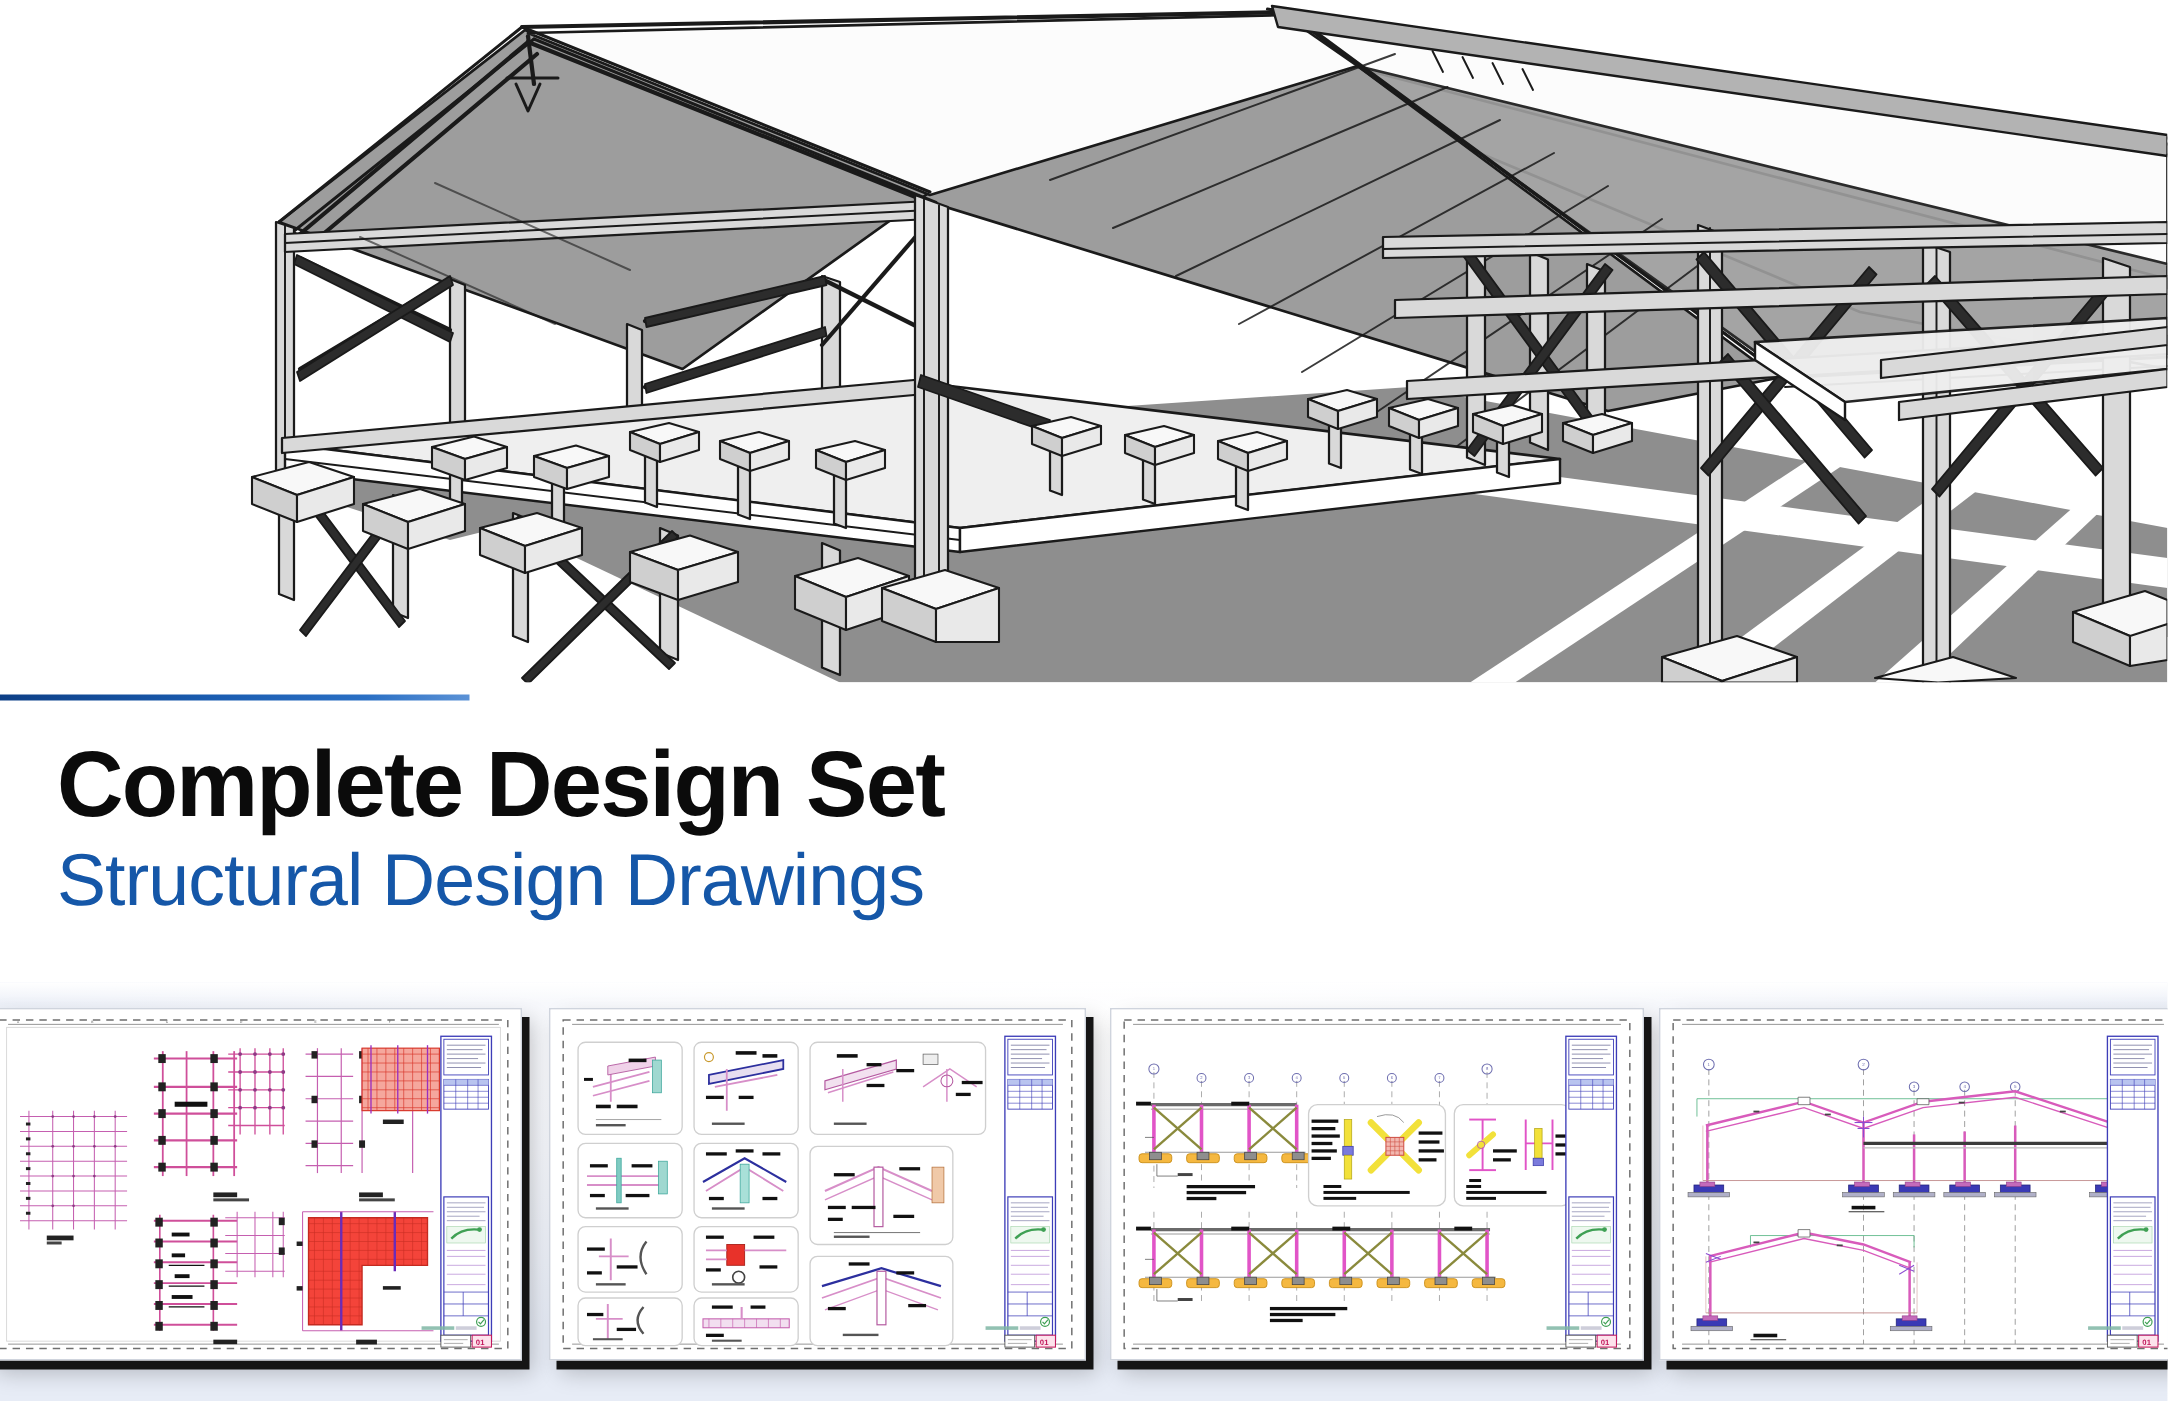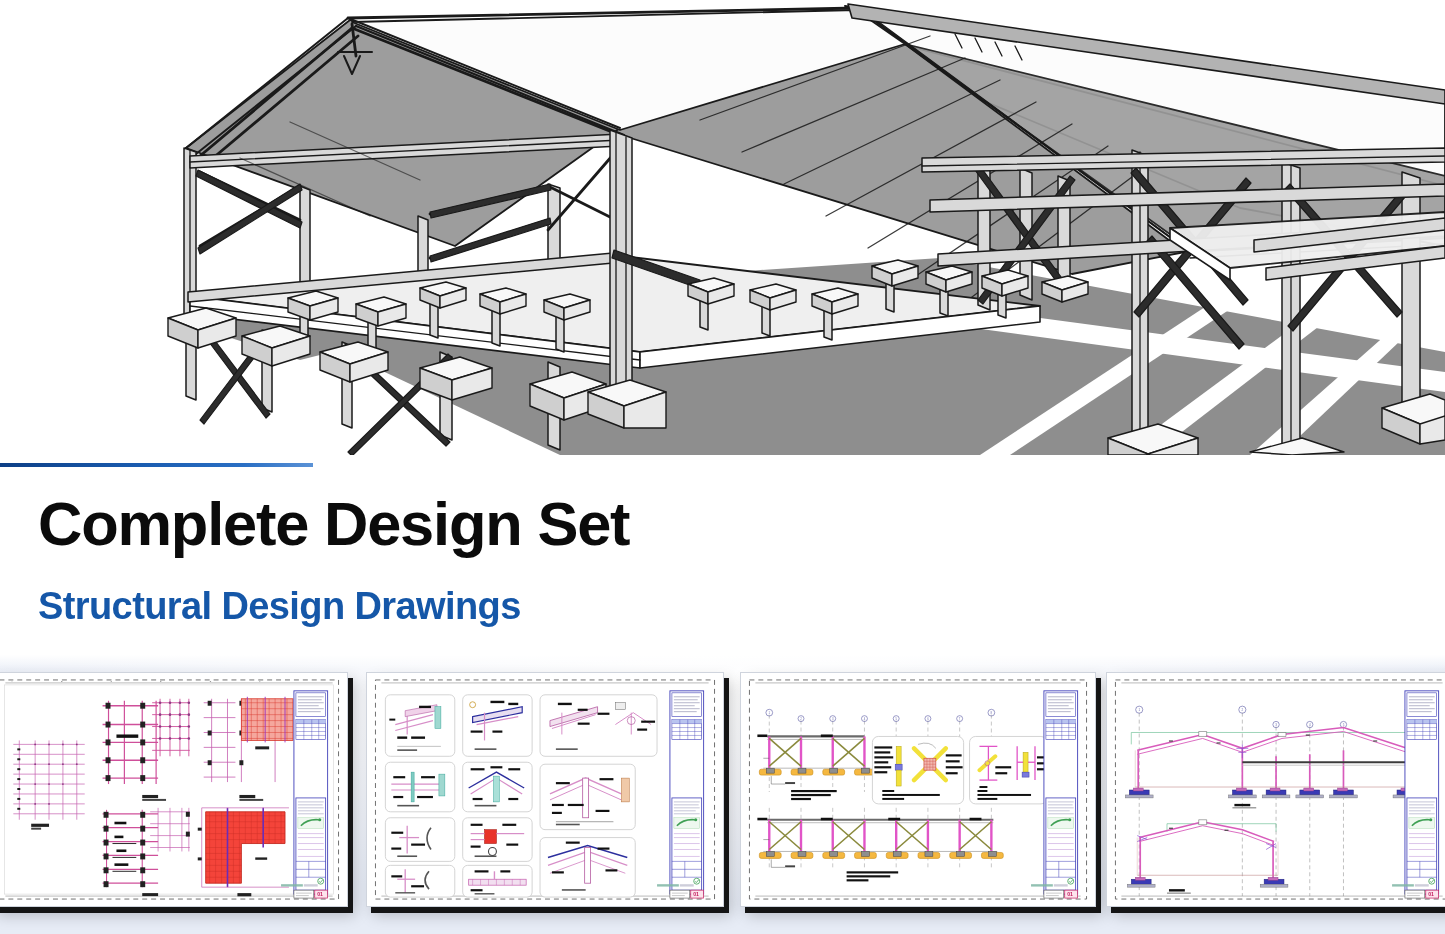--- a/index.html
+++ b/index.html
@@ -22,22 +22,22 @@
     position:absolute; left:0; top:8px; width:313px; height:4px;
     background:linear-gradient(90deg,#0d3f86 0%, #1a5cb0 45%, #2a6fc4 78%, #5b92d6 100%);
   }
   .title-main {
     position:absolute; left:38px; top:38px;
     font-size:62px; font-weight:700; letter-spacing:-1.2px;
     color:#0b0b0b; line-height:1.0; white-space:nowrap;
     transform:scaleX(0.99); transform-origin:left top;
   }
   .title-sub {
-    position:absolute; left:38px; top:132px;
-    font-size:38px; font-weight:700; letter-spacing:-0.6px;
+    position:absolute; left:38px; top:108px;
+    font-size:49px; font-weight:400; letter-spacing:-0.6px;
     color:#1557a8; line-height:1.0; white-space:nowrap;
   }
 
   
   .strip {
     position:absolute; left:0; top:655px; width:1445px; height:279px;
     background:
       radial-gradient(ellipse 900px 220px at 50% 10%, #ffffff 0%, #f4f6fb 55%, #e7ecf6 100%),
       linear-gradient(180deg,#fbfcfe 0%, #eef1f8 35%, #e9edf6 100%);
   }

